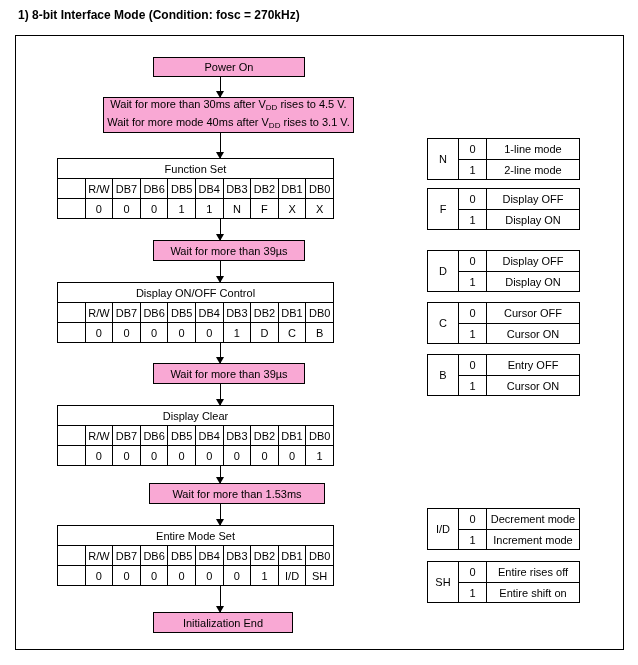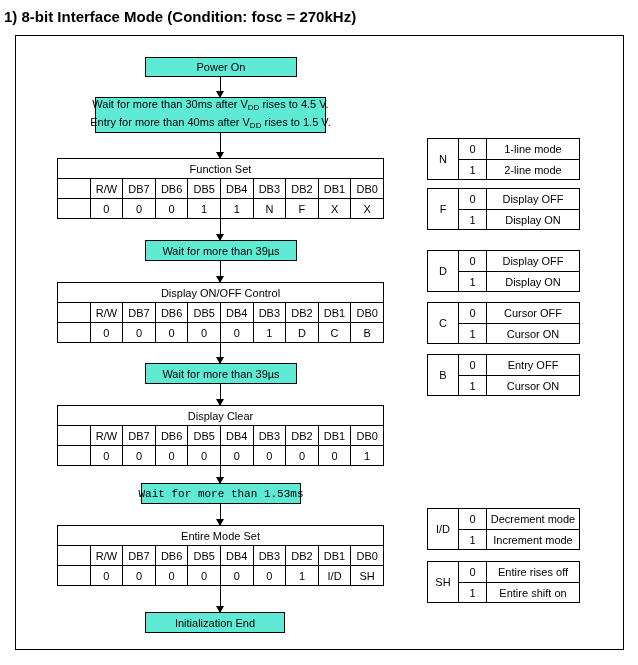--- a/index.html
+++ b/index.html
@@ -1,41 +1,41 @@
 <!DOCTYPE html>
 <html><head>
 <meta charset="utf-8">
 <style>
   html,body{margin:0;padding:0;}
   body{
     width:638px;height:665px;background:#ffffff;color:#000;
     font-family:"Liberation Sans",sans-serif;position:relative;overflow:hidden;
   }
   .page-title{
-    position:absolute;left:4px;top:8px;font-size:15px;font-weight:bold;white-space:nowrap;
+    position:absolute;left:18px;top:8px;font-size:12px;font-weight:bold;white-space:nowrap;
   }
   .frame{
     position:absolute;left:15px;top:35px;width:609px;height:615px;
     border:1px solid #000;box-sizing:border-box;
   }
   .flowbox{
-    position:absolute;border:1px solid #000;box-sizing:border-box;background:#5eead4;
+    position:absolute;border:1px solid #000;box-sizing:border-box;background:#f9a8d4;
     display:flex;align-items:center;justify-content:center;
-    font-size:11px;text-align:right;white-space:nowrap;
+    font-size:11px;text-align:right;white-space:nowrap;margin-left:8px;
   }
   .waitvdd{flex-direction:column;justify-content:center;line-height:15px;}
   .sub{font-size:8px;vertical-align:-2px;}
   .arrow{position:absolute;left:220px;width:1px;background:#000;}
   .arrow::after{
     content:"";position:absolute;bottom:-1px;left:-4px;width:0;height:0;
     border-left:4.5px solid transparent;border-right:4.5px solid transparent;
     border-top:7px solid #000;
   }
   .cmdtable{
-    position:absolute;left:57px;width:327px;border:1px solid #000;
+    position:absolute;left:57px;width:277px;border:1px solid #000;
     box-sizing:border-box;background:#fff;font-size:11px;
   }
   .ct-title{height:19px;border-bottom:1px solid #000;display:flex;align-items:center;justify-content:center;}
   .ct-row{display:flex;height:19px;}
   .ct-row.ct-values{border-top:1px solid #000;}
   .ct-cell{flex:1 1 0;display:flex;align-items:center;justify-content:center;border-left:1px solid #000;overflow:hidden;}
   .ct-cell:first-child{border-left:none;margin-top:48px;}
   .legend{
     position:absolute;left:427px;width:153px;border:1px solid #000;
     box-sizing:border-box;background:#fff;display:flex;font-size:11px;
@@ -51,26 +51,26 @@
 <body>
 
 <div class="page-title">1) 8-bit Interface Mode (Condition: fosc = 270kHz)</div>
 
 <div class="frame"></div>
 
 <div class="flowbox" style="left:145px;top:57px;width:152px;height:20px;">Power On</div>
 
 <div class="arrow" style="top:77px;height:20px;"></div>
 
-<div class="flowbox waitvdd" style="left:95px;top:97px;width:231px;height:36px;">
+<div class="flowbox waitvdd" style="left:95px;top:97px;width:251px;height:36px;">
   <div>
     <span>Wait for more than 30ms after V</span><span class="sub">DD</span><span> rises to 4.5 V.</span>
   </div>
   <div>
-    <span>Entry for more than 40ms after V</span><span class="sub">DD</span><span> rises to 1.5 V.</span>
+    <span>Wait for more mode 40ms after V</span><span class="sub">DD</span><span> rises to 3.1 V.</span>
   </div>
 </div>
 
 <div class="arrow" style="top:133px;height:25px;"></div>
 
 <div class="cmdtable" style="top:158px;">
     <div class="ct-title">Function Set</div>
     <div class="ct-row">
       <div class="ct-cell">RS</div>
       <div class="ct-cell">R/W</div>
@@ -160,21 +160,21 @@
       <div class="ct-cell">0</div>
       <div class="ct-cell">0</div>
       <div class="ct-cell">0</div>
       <div class="ct-cell">0</div>
       <div class="ct-cell">1</div>
     </div>
   </div>
 
 <div class="arrow" style="top:466px;height:17px;"></div>
 
-<div class="flowbox" style="left:141px;top:483px;width:160px;height:21px;font-family:Liberation Mono, monospace;">Wait for more than 1.53ms</div>
+<div class="flowbox" style="left:141px;top:483px;width:176px;height:21px;">Wait for more than 1.53ms</div>
 
 <div class="arrow" style="top:504px;height:21px;"></div>
 
 <div class="cmdtable" style="top:525px;">
     <div class="ct-title">Entire Mode Set</div>
     <div class="ct-row">
       <div class="ct-cell">RS</div>
       <div class="ct-cell">R/W</div>
       <div class="ct-cell">DB7</div>
       <div class="ct-cell">DB6</div>

